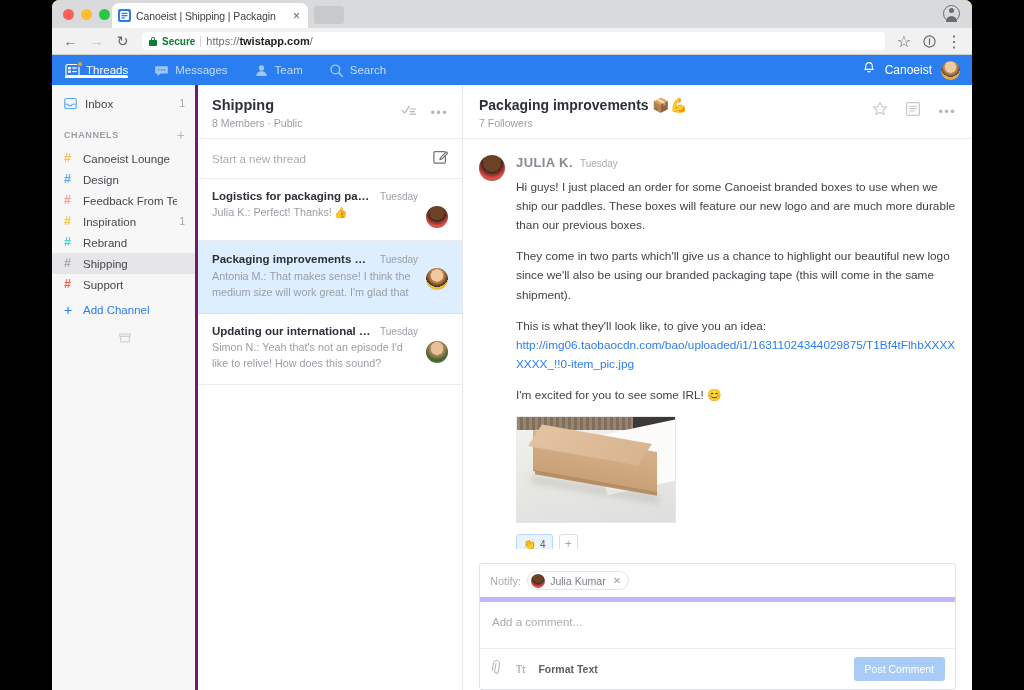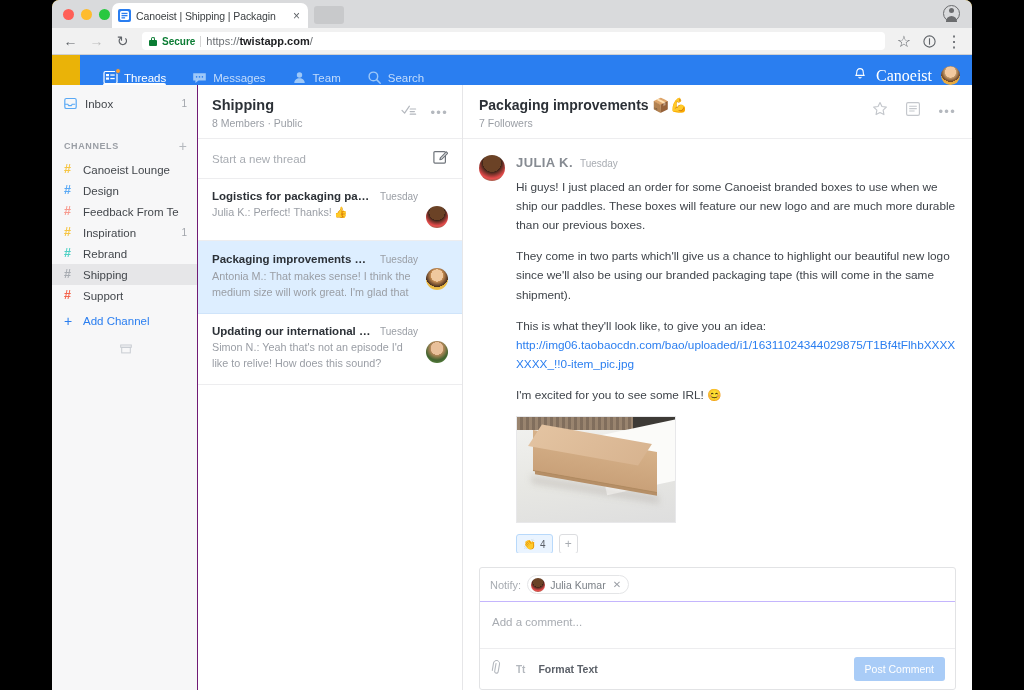--- a/index.html
+++ b/index.html
@@ -125,24 +125,22 @@
     display: flex; align-items: center; justify-content: center;
     color: #5f6368;
   }
 
   
   .app { flex: 1; display: flex; flex-direction: column; min-height: 0; }
 
   .topnav {
     height: 30px; flex: 0 0 30px;
     background: #2a7ef0;
-    display: flex; align-items: flex-end;
-    padding-left: 10px;
+    display: flex; align-items: center;
     position: relative;
-    margin-left: 28px;
   }
   .nav-item {
     display: flex; align-items: center; gap: 6px;
     padding: 0 13px;
     color: #c3dcfb; font-size: 11.5px;
     position: relative;
   }
   .nav-item.active { color: #fff; }
   .nav-item.active::after {
     content: ""; position: absolute;
@@ -152,48 +150,48 @@
   .nav-icon { width: 15px; height: 15px; position: relative; display:block; }
   .nav-badge {
     position: absolute; top: -2px; right: -3px;
     width: 6px; height: 6px; border-radius: 50%;
     background: #ff9f2e; border: 1px solid #2a7ef0;
   }
   .topnav-right {
     margin-left: auto; display: flex; align-items: center;
     gap: 9px; padding-right: 12px;
   }
-  .user-name { font-size: 16px; color: #fff; font-family: Liberation Serif, serif; }
+  .user-name { font-size: 12px; color: #fff; }
   .avatar { border-radius: 50%; background-size: cover; flex: 0 0 auto; }
 
   
   .cols { flex: 1; display: flex; min-height: 0; }
 
   
   .sidebar {
     width: 146px; flex: 0 0 146px;
     background: #f7f7f8;
-    border-right: 1px solid #701a75;
+    border-right: 3px solid #701a75;
     padding-top: 8px;
     overflow: hidden;
   }
   .side-row {
     display: flex; align-items: center;
     height: 21px; padding: 0 10px 0 12px;
     font-size: 11.5px; color: #43474c;
     gap: 8px;
   }
   .side-row.sel { background: #e6e6e8; }
   .side-row .label { flex: 1; white-space: nowrap; overflow: hidden; }
   .side-row .count { font-size: 10px; color: #a0a4aa; }
   .hash { font-size: 12.5px; font-weight: bold; line-height: 1; width: 11px; }
   .section-head {
     display: flex; align-items: center;
     padding: 0 10px 0 12px; height: 26px;
-    margin-top: 19px;
+    margin-top: 8px;
   }
   .section-head .title {
     flex: 1; font-size: 9px; font-weight: bold;
     color: #9a9ea5; letter-spacing: 0.6px;
   }
   .plus { color: #b4b8be; font-size: 14px; line-height: 1; }
   .add-channel { color: #2a7ef0; }
   .archived { color: #b0b4ba; margin-top: 12px; flex-direction: column; }
 
   
@@ -333,21 +331,21 @@
   .composer {
     margin: 14px 16px 0 16px;
     border: 1px solid #e2e3e5;
     border-radius: 3px;
     display: flex; flex-direction: column;
     background: #fff;
   }
   .notify-row {
     display: flex; align-items: center; gap: 6px;
     padding: 7px 10px;
-    border-bottom: 1px solid #c4b5fd;
+    border-bottom: 5px solid #c4b5fd;
     font-size: 11px; color: #a8acb2;
   }
   .chip {
     display: flex; align-items: center; gap: 5px;
     border: 1px solid #e4e5e7; border-radius: 11px;
     padding: 1.5px 7px 1.5px 3px;
     font-size: 10.5px; color: #7b8087;
   }
   .chip .x { font-size: 10px; color: #9a9ea5; margin-left: 2px; }
   .comment-area {

